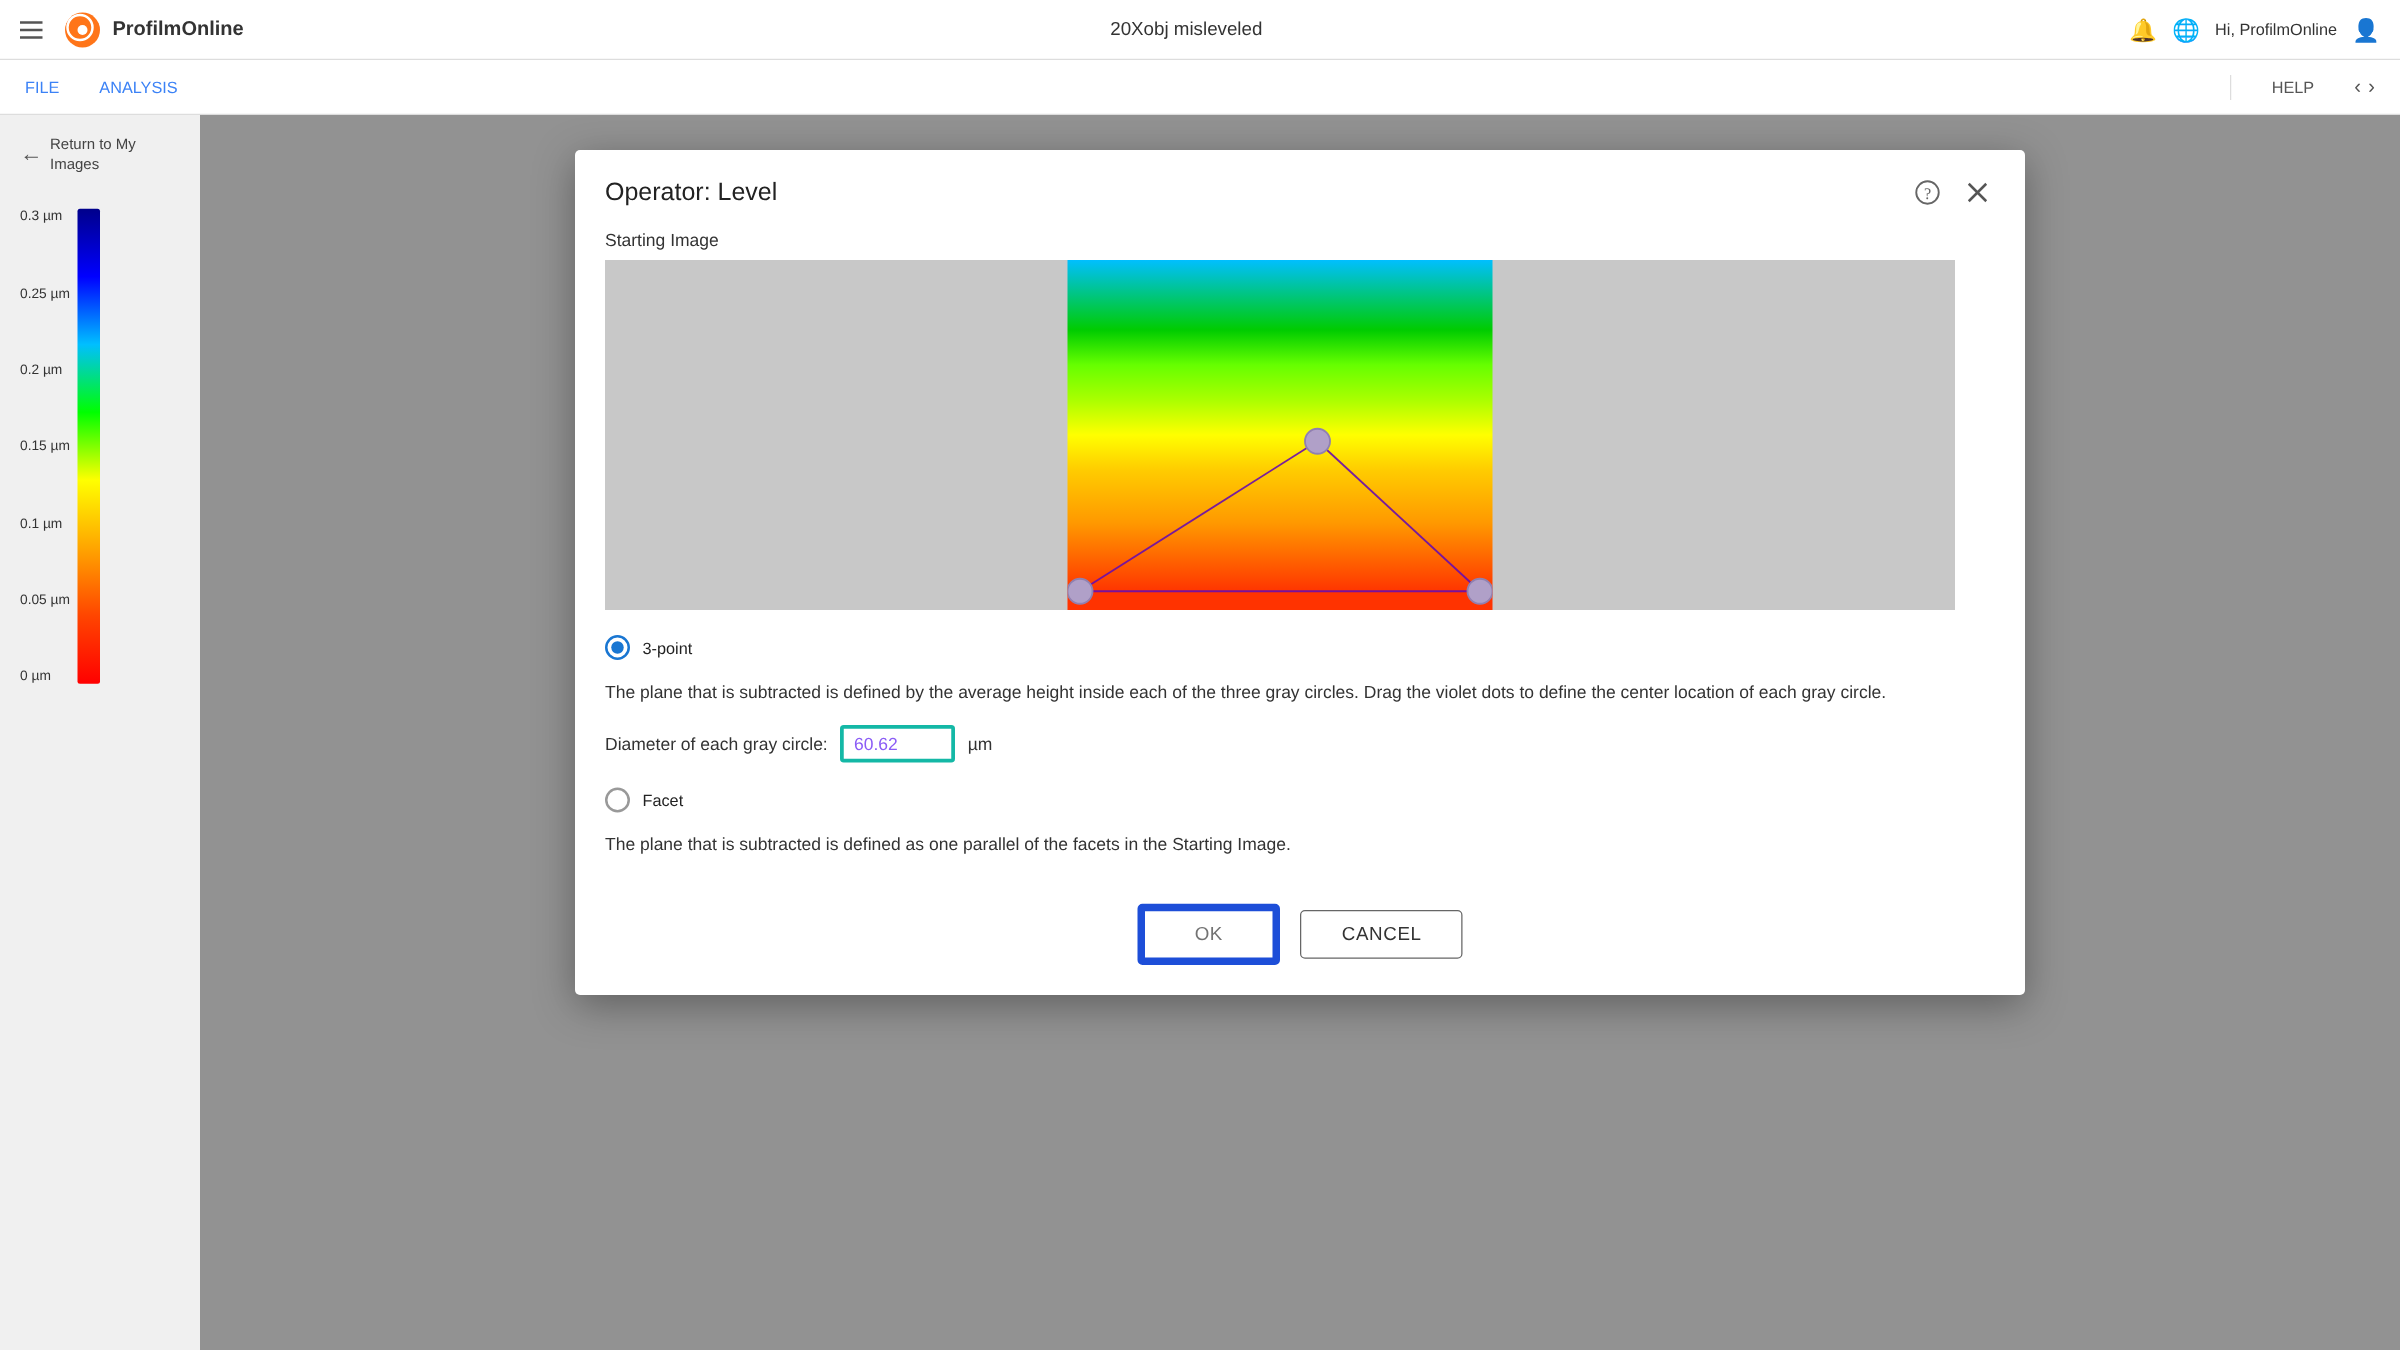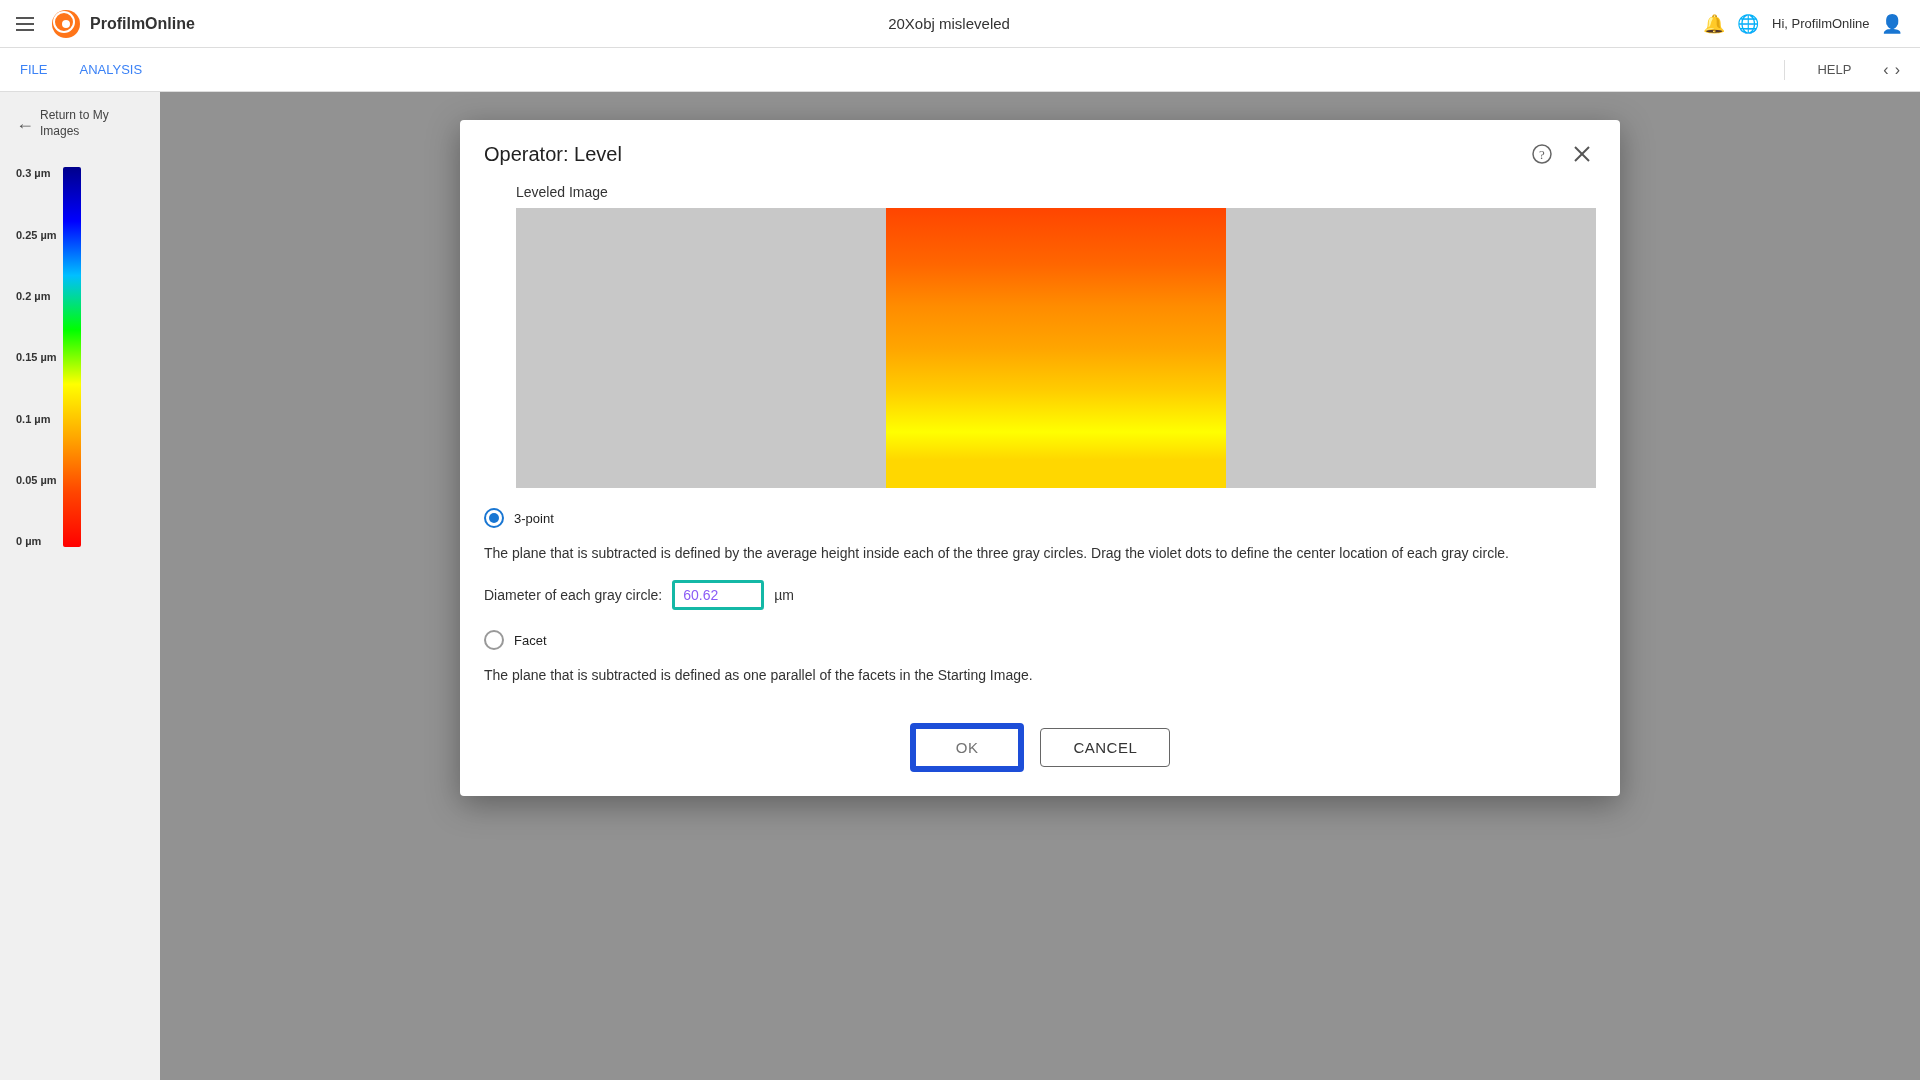--- a/index.html
+++ b/index.html
@@ -89,21 +89,20 @@
       font-size: 12px;
       color: #555;
       cursor: pointer;
     }
 
     .color-scale {
       margin-top: 16px;
       display: flex;
       align-items: flex-start;
       gap: 6px;
-      font-weight: bold;
     }
 
     .color-bar {
       width: 18px;
       height: 380px;
       background: linear-gradient(to bottom, #00008b, #0000ff, #00bfff, #00ff00, #ffff00, #ffa500, #ff4500, #ff0000);
       border-radius: 2px;
     }
 
     .scale-labels {
@@ -480,29 +479,42 @@
                 <svg width="18" height="18" viewBox="0 0 18 18" fill="none">
                   <line x1="2" y1="2" x2="16" y2="16" stroke="#555" stroke-width="2"></line>
                   <line x1="16" y1="2" x2="2" y2="16" stroke="#555" stroke-width="2"></line>
                 </svg>
               </button>
             </div>
           </div>
 
           <div class="images-section">
 
-
-            <div style="width:32px;"></div>
-
             <div class="image-panel">
-              <span class="image-panel-label">Leveled Image</span>
+              <span class="image-panel-label">Starting Image</span>
               <div class="image-container">
-                <div class="leveled-img"></div>
+                <div style="position:relative; width:340px; height:280px;">
+                  <div class="starting-img"></div>
+
+                  <svg class="triangle-overlay" viewBox="0 0 340 280">
+
+                    <line x1="200" y1="145" x2="10" y2="265" stroke="#6a0dad" stroke-width="1.5" opacity="0.9"></line>
+                    <line x1="200" y1="145" x2="330" y2="265" stroke="#6a0dad" stroke-width="1.5" opacity="0.9"></line>
+                    <line x1="10" y1="265" x2="330" y2="265" stroke="#6a0dad" stroke-width="1.5" opacity="0.9"></line>
+
+                    <circle cx="200" cy="145" r="10" fill="#b0a0c8" stroke="#9080b0" stroke-width="1.5"></circle>
+                    <circle cx="10" cy="265" r="10" fill="#b0a0c8" stroke="#9080b0" stroke-width="1.5"></circle>
+                    <circle cx="330" cy="265" r="10" fill="#b0a0c8" stroke="#9080b0" stroke-width="1.5"></circle>
+                  </svg>
+                </div>
               </div>
             </div>
+
+            <div style="width:32px;"></div>
+
           </div>
 
           <div class="dialog-content">
 
             <div class="radio-option">
               <div class="radio-circle selected"></div>
               <span class="radio-label">3-point</span>
             </div>
             <p class="description-text">The plane that is subtracted is defined by the average height inside each of the three gray circles. Drag the violet dots to define the center location of each gray circle.</p>
 

